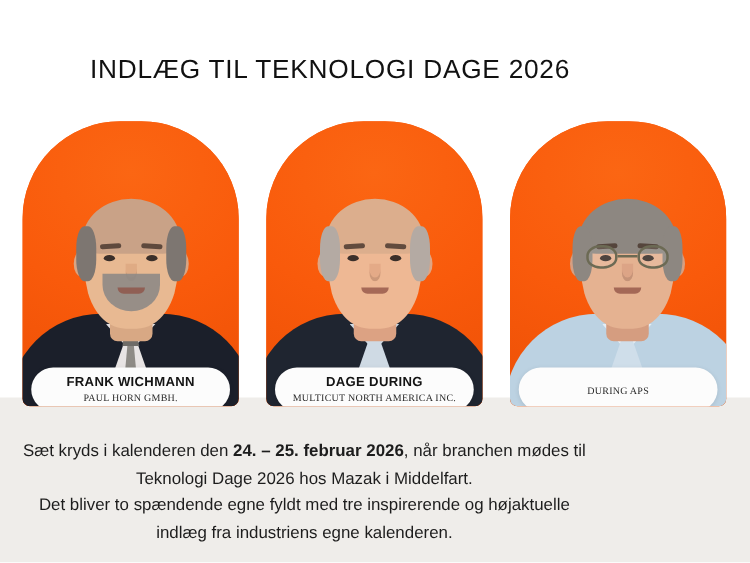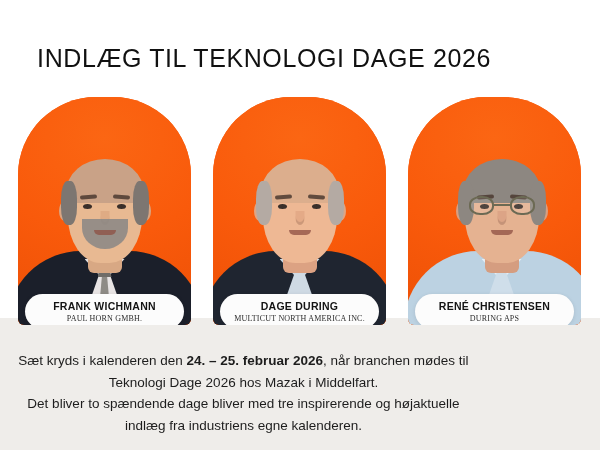--- a/index.html
+++ b/index.html
@@ -21,21 +21,21 @@
     position:absolute;
     left:0; top:318px; width:600px; height:132px;
     background:#efedea;
   }
 
   
   #page-title {
     position:absolute;
     left:0; top:44px; width:528px;
     text-align:center;
-    font-size:25px;
+    font-size:21px;
     font-weight:400;
     letter-spacing:0.6px;
     color:#111111;
     white-space:nowrap;
   }
 
   
   #speakers-row {
     position:absolute;
     left:18px; top:97px;
@@ -332,25 +332,24 @@
       <div class="eye r"></div>
       <div class="glasses">
         <div class="lens l"></div>
         <div class="bridge"></div>
         <div class="lens r"></div>
       </div>
       <div class="nose" style="background:#dca486;"></div>
       <div class="mouth"></div>
     </div>
     <div class="name-pill">
-      <span class="nm">RENÉ CHRISTENSEN</span>
       <span class="co">DURING APS</span>
     </div>
   </div>
 
 </div>
 
 <div id="footer-copy">
   <span class="ln"><span>Sæt kryds i kalenderen den </span><b>24. – 25. februar 2026</b><span>, når branchen mødes til</span></span>
   <span class="ln">Teknologi Dage 2026 hos Mazak i Middelfart.</span>
-  <span class="ln">Det bliver to spændende dage bliver med tre inspirerende og højaktuelle</span>
+  <span class="ln">Det bliver to spændende egne fyldt med tre inspirerende og højaktuelle</span>
   <span class="ln">indlæg fra industriens egne kalenderen.</span>
 </div>
 
 </body></html>

